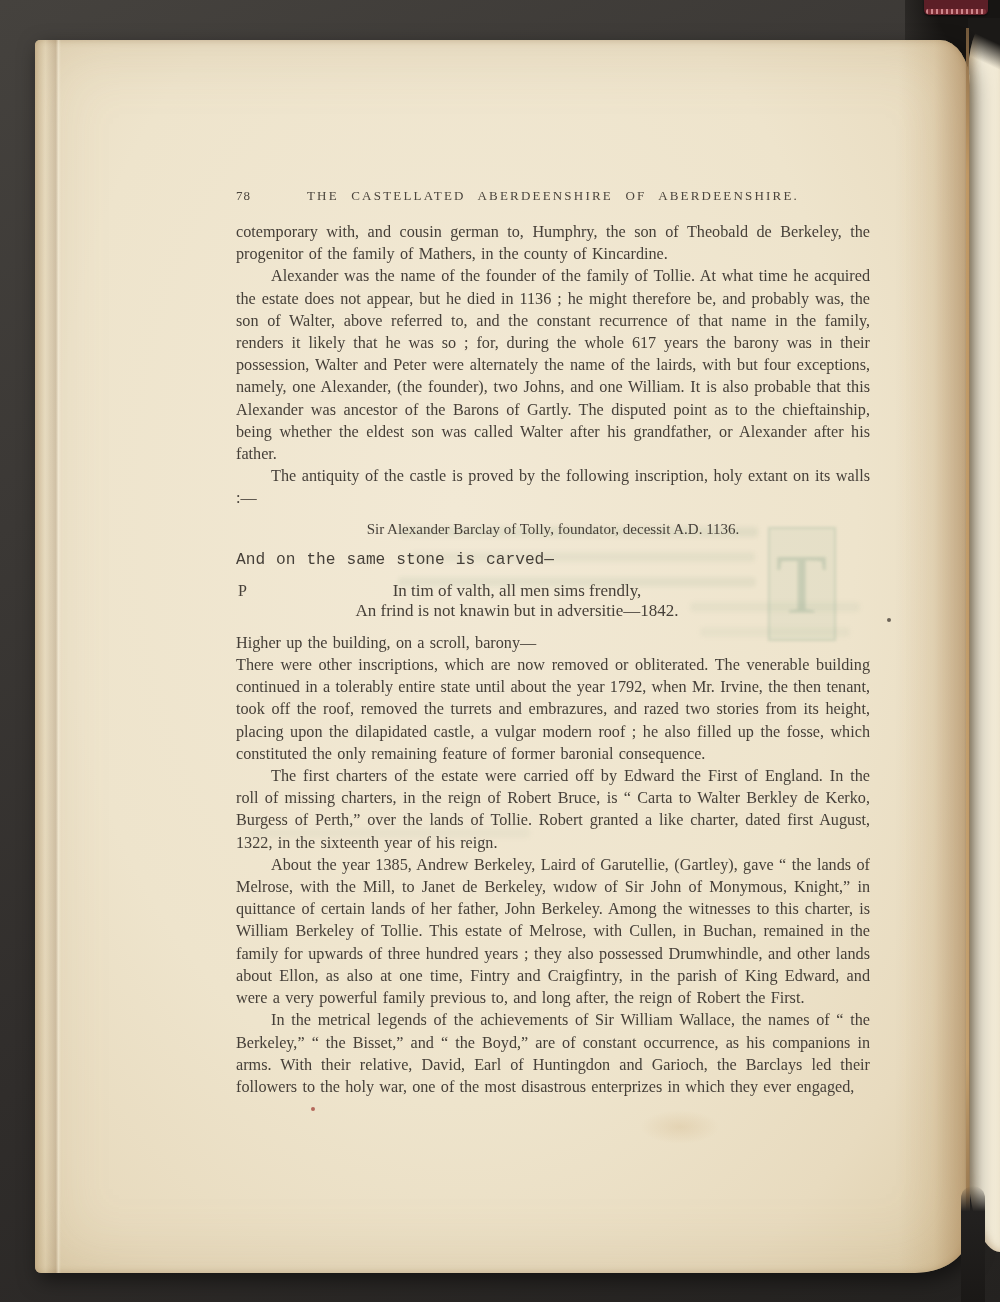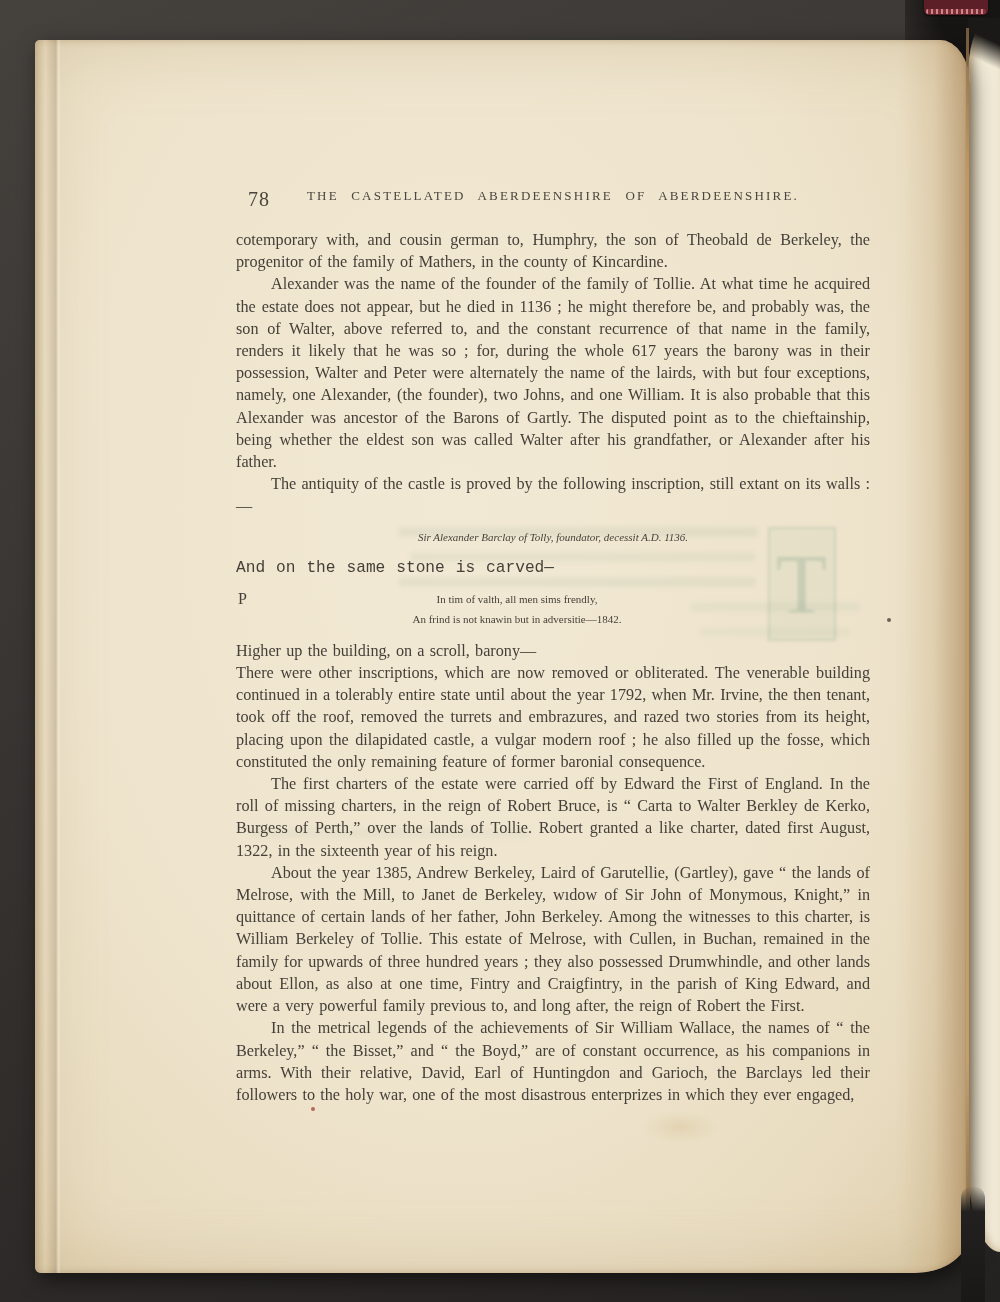--- a/index.html
+++ b/index.html
@@ -36,30 +36,30 @@
     background:linear-gradient(90deg,rgba(185,160,120,.45),rgba(235,222,190,.15) 40%,rgba(120,90,60,.22) 80%,rgba(255,252,240,.3) 90%,rgba(255,255,255,0));}
   .gutter-shade{position:absolute;right:0;top:0;width:72px;height:100%;
     border-radius:0 30px 55px 0 / 0 45px 42px 0;
     background:linear-gradient(90deg,rgba(180,140,85,0),rgba(180,140,85,.16) 50%,rgba(150,105,55,.42) 92%,rgba(100,70,40,.55) 100%);}
   .gutter-line{position:absolute;left:966px;top:28px;width:3px;height:1216px;opacity:.8;
     background:linear-gradient(180deg,#8a6a45,#c59a62 12%,#caa46f 85%,#86653f);}
   
   .text-col{position:absolute;left:236px;top:188px;width:634px;color:#453f38;}
   .running-head{position:relative;height:22px;font-size:13px;letter-spacing:2.2px;
     word-spacing:7px;color:#4b453d;text-align:center;}
-  .page-num{position:absolute;left:12px;top:0;letter-spacing:1px;font-size:20px;word-spacing:normal;}
-  .text-body{margin-top:19px;}
+  .page-num{position:absolute;left:0;top:0;letter-spacing:1px;font-size:13px;word-spacing:normal;}
+  .text-body{margin-top:11px;}
   .para{margin:0;text-align:justify;font-size:16.2px;line-height:22.2px;word-spacing:1.2px;}
   .para.indent{text-indent:35px;}
-  .inscription{ text-align:center;font-size:11px;line-height:20px;margin:9px 0 10px;font-style:italic;}
+  .inscription{ text-align:center;font-size:15px;line-height:20px;margin:9px 0 10px;}
   .inscription+.para{margin-top:4px;font-family:Liberation Mono, monospace;}
   .verse{position:relative;margin:10px 0 11px;}
   .verse+.para{margin-top:4px;}
   .verse-marker{position:absolute;left:2px;top:1px;font-size:16px;}
-  .verse-lines{text-align:center;font-size:11px;line-height:20px;padding-right:72px;}
+  .verse-lines{text-align:center;font-size:17px;line-height:20px;padding-right:72px;}
   
   .artifact{position:absolute;pointer-events:none;}
   .ghost-row{background:rgba(148,168,140,.15);filter:blur(2px);border-radius:4px;height:10px;}
   .ghost-ornament{border:2px solid rgba(148,175,150,.28);background:rgba(160,182,155,.10);
     filter:blur(1.5px);display:flex;align-items:center;justify-content:center;}
   .ghost-ornament span{font-size:84px;color:rgba(138,165,140,.32);transform:scaleX(-1);
     font-family:"Liberation Serif",serif;}
   .speck-dark{width:4px;height:4px;border-radius:50%;background:#6b6257;}
   .speck-red{width:4px;height:4px;border-radius:50%;background:#a5493f;opacity:.8;}
   .stain{background:radial-gradient(ellipse,rgba(190,150,90,.18),rgba(190,150,90,0) 70%);}
@@ -93,21 +93,21 @@
 <div class="artifact stain" style="left:640px;top:1110px;width:80px;height:34px;"></div>
 
 <div class="text-col">
   <div class="running-head">
     <span class="page-num">78</span>
     <span>THE CASTELLATED ABERDEENSHIRE OF ABERDEENSHIRE.</span>
   </div>
   <div class="text-body">
       <p class="para">cotemporary with, and cousin german to, Humphry, the son of Theobald de Berkeley, the progenitor of the family of Mathers, in the county of Kincardine.</p>
       <p class="para indent">Alexander was the name of the founder of the family of Tollie.  At what time he acquired the estate does not appear, but he died in 1136 ; he might therefore be, and probably was, the son of Walter, above referred to, and the constant recurrence of that name in the family, renders it likely that he was so ; for, during the whole 617 years the barony was in their possession, Walter and Peter were alternately the name of the lairds, with but four exceptions, namely, one Alexander, (the founder), two Johns, and one William.  It is also probable that this Alexander was ancestor of the Barons of Gartly.  The disputed point as to the chieftainship, being whether the eldest son was called Walter after his grandfather, or Alexander after his father.</p>
-      <p class="para indent">The antiquity of the castle is proved by the following inscription, still extant on its walls :—</p>
+      <p class="para indent">The antiquity of the castle is proved by the following inscription, holy extant on its walls :—</p>
       <div class="inscription">Sir Alexander Barclay of Tolly, foundator, decessit A.D. 1136.</div>
       <p class="para">And on the same stone is carved—</p>
       <div class="verse">
         <span class="verse-marker">P</span>
         <div class="verse-lines">
           <div>In tim of valth, all men sims frendly,</div>
           <div>An frind is not knawin but in adversitie—1842.</div>
         </div>
       </div>
       <p class="para">Higher up the building, on a scroll, barony—</p>

